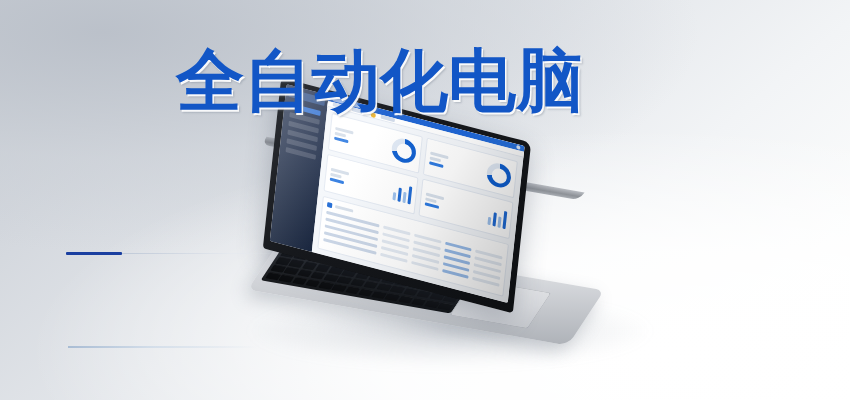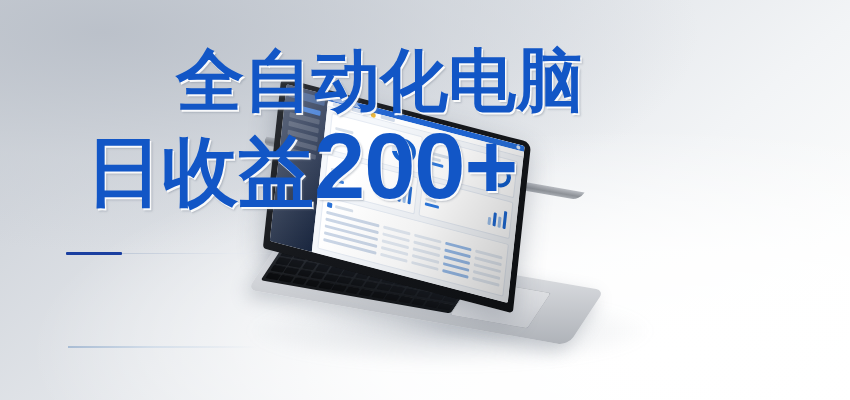--- a/index.html
+++ b/index.html
@@ -384,23 +384,20 @@
               </div>
           </div>
 
         </div>
       </div>
     </div>
   </div>
 
   <div class="headline">
     <div class="line" id="line1">全自动化电脑</div>
-    <div class="line" id="line2">
-      <span>日收益</span><span class="num">200+</span>
-    </div>
   </div>
 
   <div class="accent-wrap">
     <div class="accent-bar"></div>
     <div class="accent-tail"></div>
   </div>
   <div class="baseline"></div>
 
 </div>
 

